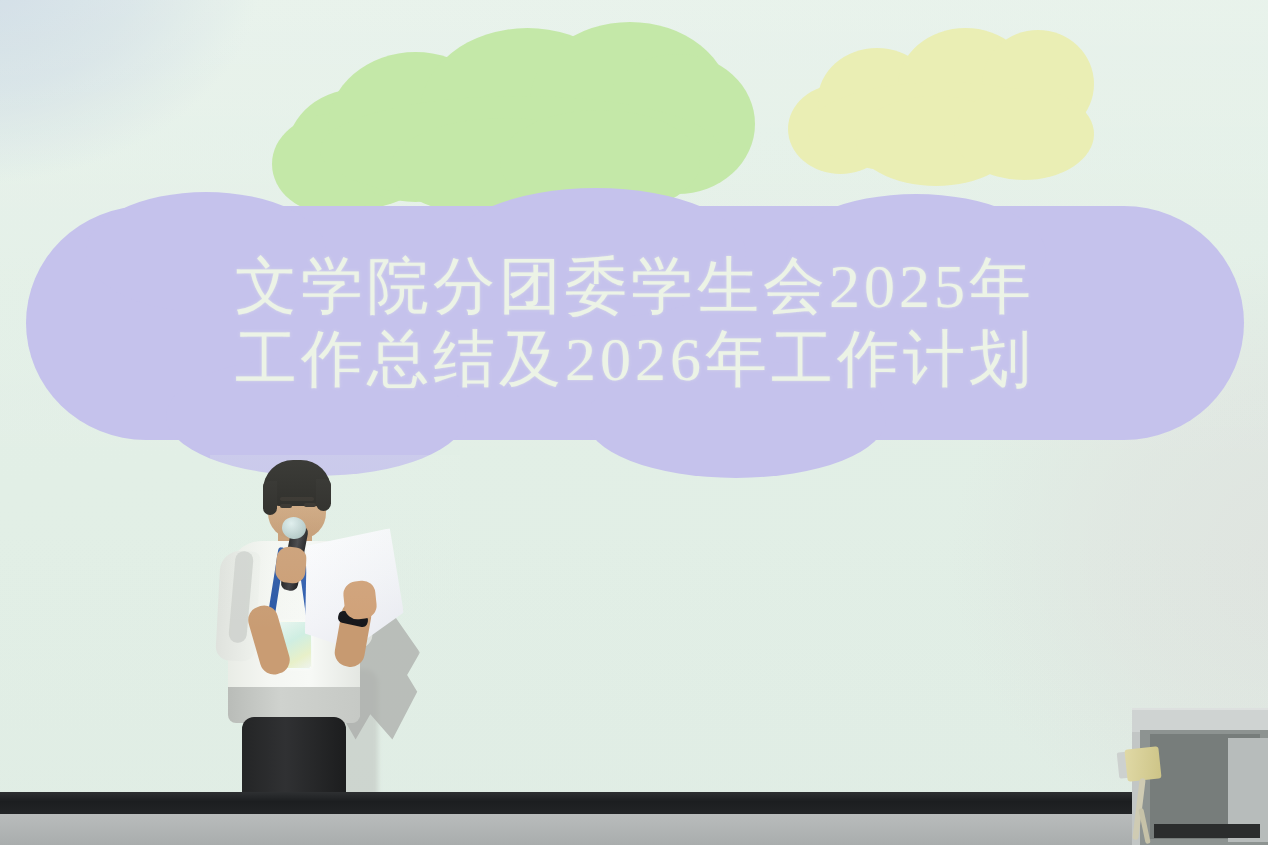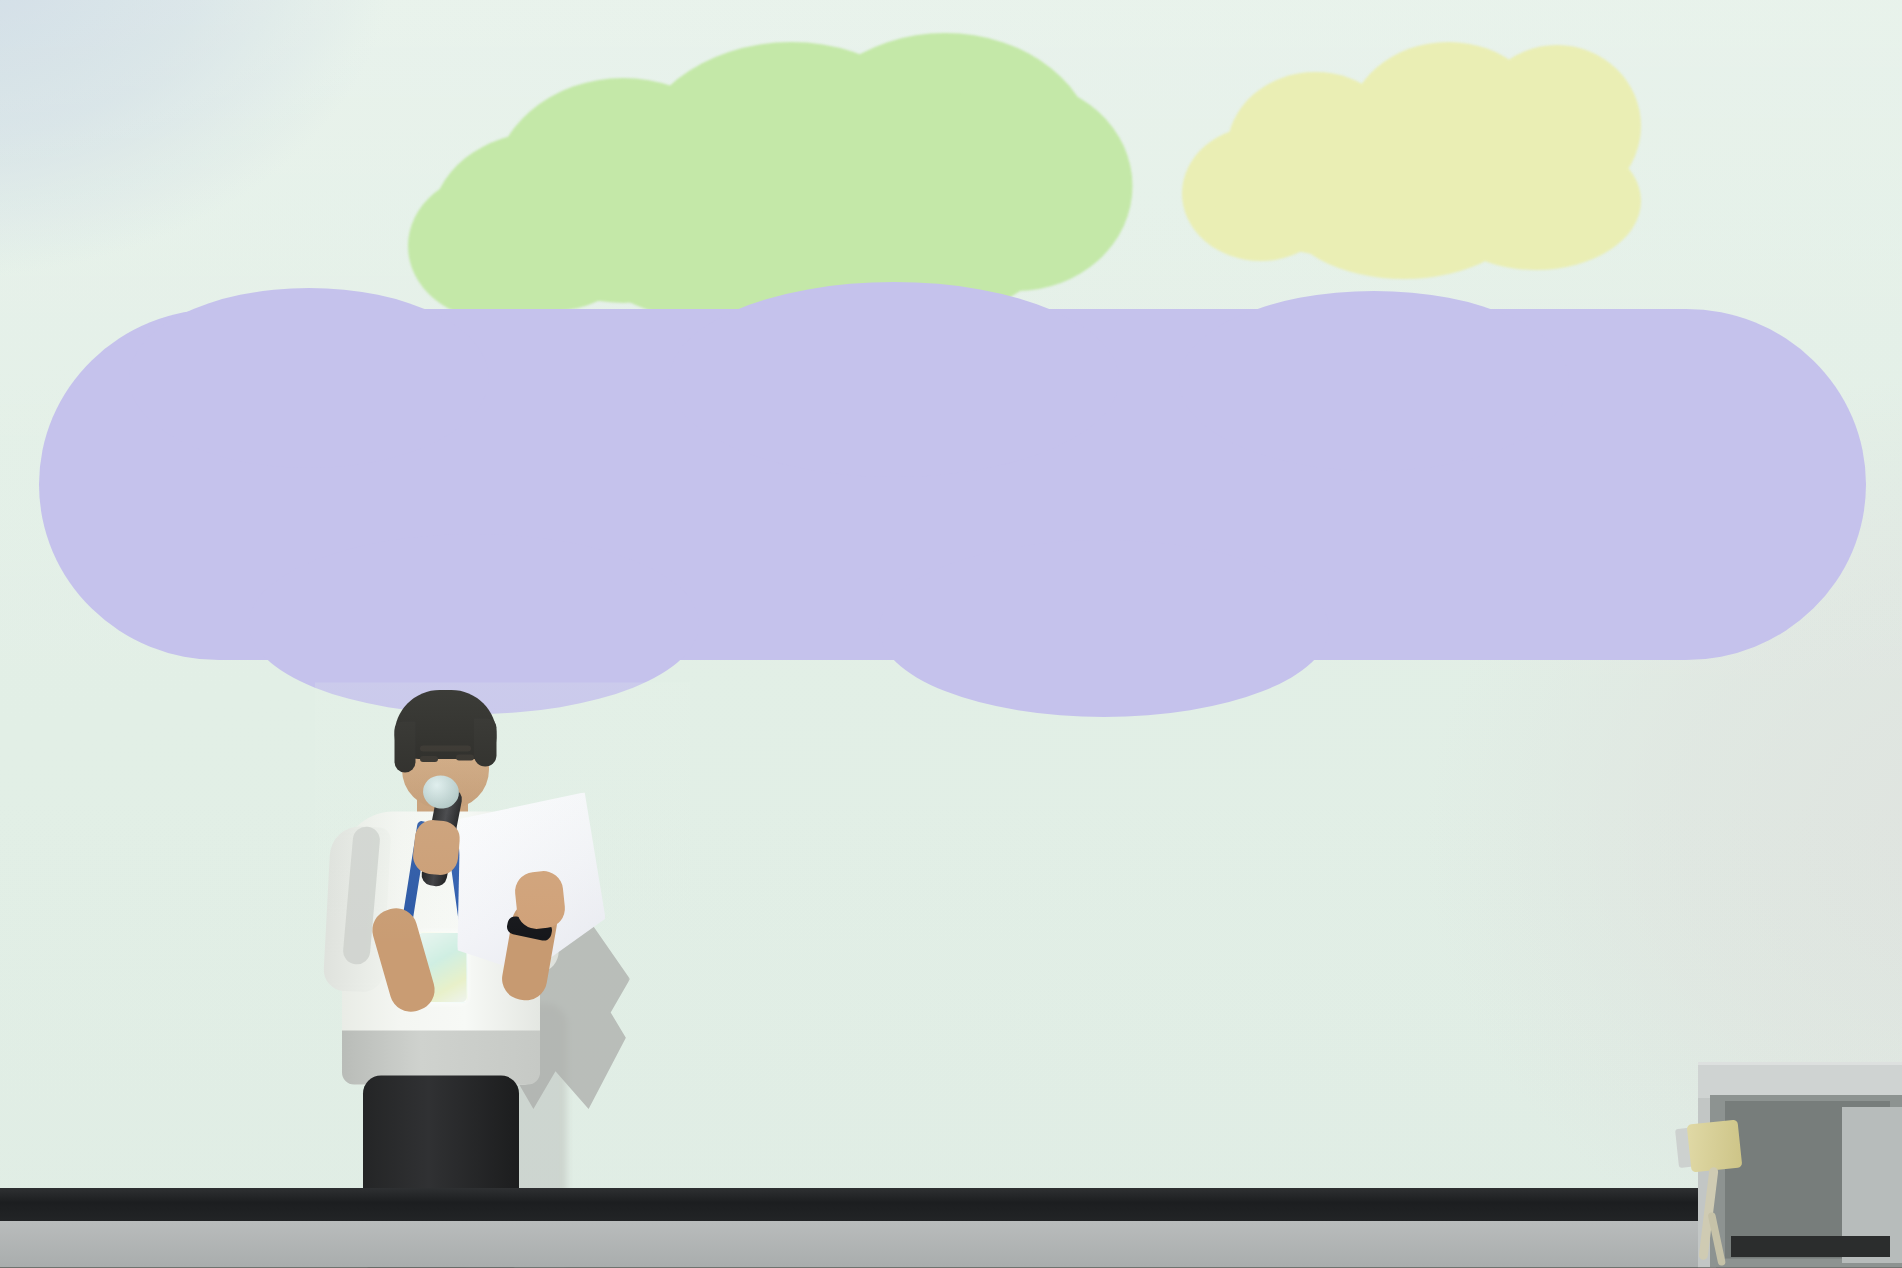--- a/index.html
+++ b/index.html
@@ -325,20 +325,24 @@
   </div>
 
   <div class="banner">
     <div class="banner-bump bb1"></div>
     <div class="banner-bump bb2"></div>
     <div class="banner-bump bb3"></div>
     <div class="banner-bump bb4"></div>
     <div class="banner-bump bb5"></div>
   </div>
 
+  <div class="title-block">
+    <div class="title-line">文学院分团委学生会2025年</div>
+    <div class="title-line">工作总结及2026年工作计划</div>
+  </div>
 
   <div class="person">
     <div class="p-shadow-body"></div>
     <div class="p-shadow-paper"></div>
 
     <div class="p-neck"></div>
 
     <div class="p-torso"></div>
     <div class="p-sleeve-l"></div>
     <div class="p-sleeve-r"></div>

